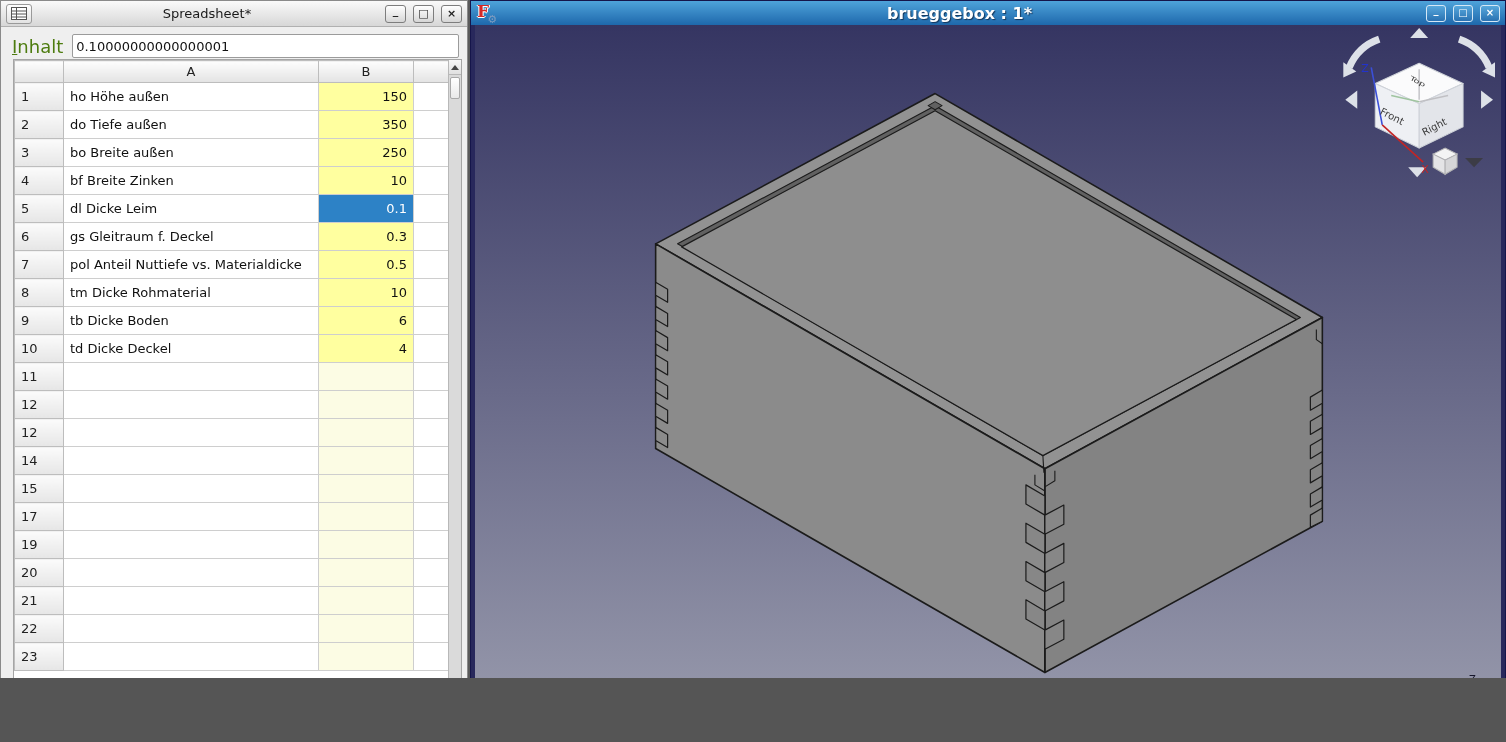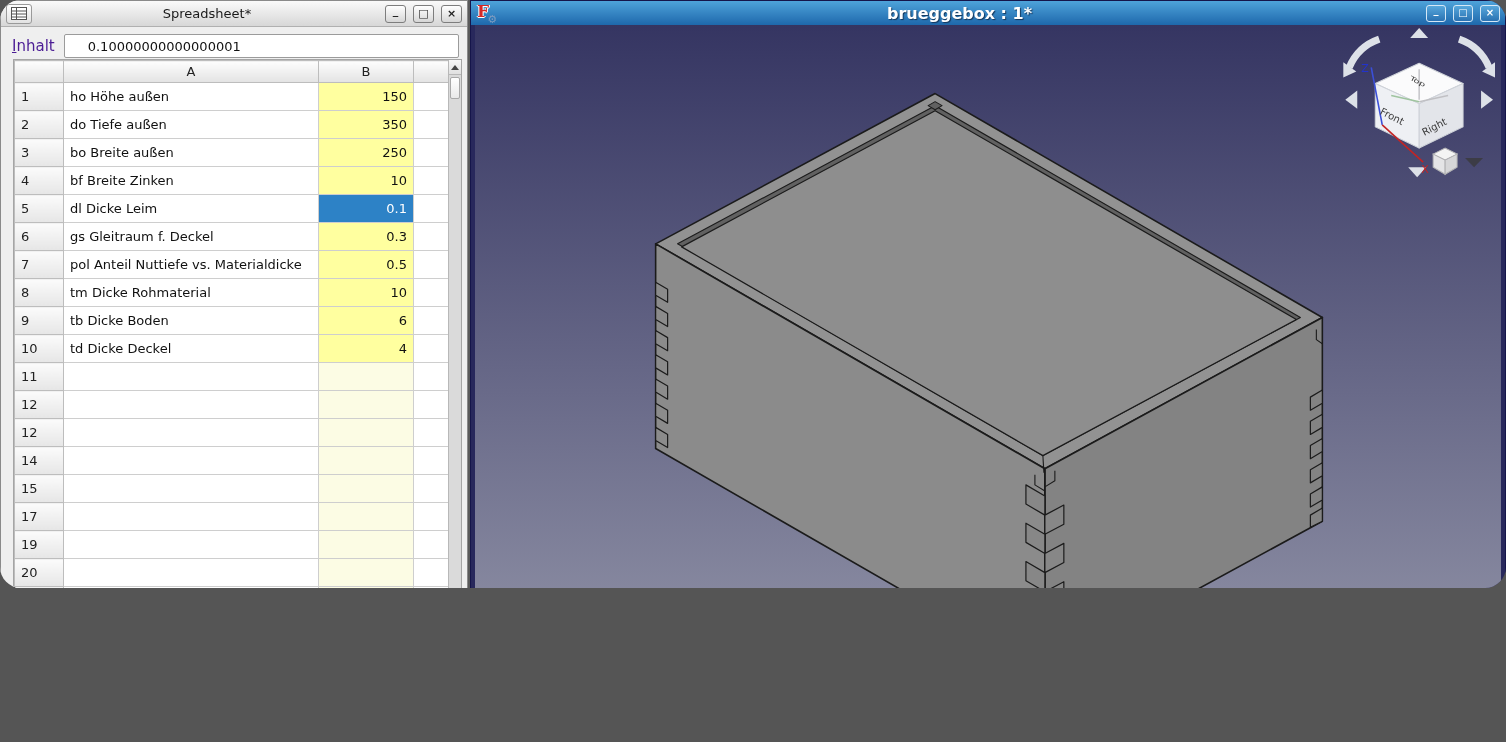--- a/index.html
+++ b/index.html
@@ -4,40 +4,40 @@
 <style>
   :root{
     --cell-filled:#ffff9f;
     --cell-selected:#2d82c6;
     --cell-emptyb:#fcfce4;
     --vp-top:#353562;
     --vp-bottom:#9a9cae;
   }
   *{margin:0;padding:0;box-sizing:border-box;}
   body{background:#555;font-family:"DejaVu Sans","Liberation Sans",sans-serif;}
-  .desktop{position:relative;width:1506px;height:588px;background:#5a5a5a;overflow:hidden;border-radius:21px;}
+  .desktop{position:relative;width:1506px;height:678px;background:#5a5a5a;overflow:hidden;}
 
   
   .ss-window{position:absolute;left:0;top:0;width:468px;height:742px;background:#efefef;
     border:1px solid #8a8a8a;}
   .ss-titlebar{height:26px;display:flex;align-items:center;gap:4px;padding:0 5px;
     background:linear-gradient(#fafafa,#d7d7d7);border-bottom:1px solid #b0b0b0;}
   .ss-sysicon{width:26px;height:20px;display:flex;align-items:center;justify-content:center;
     border:1px solid #9a9a9a;border-radius:3px;background:linear-gradient(#ffffff,#e2e2e2);}
   .ss-title{flex:1;text-align:center;font-size:13px;color:#1a1a1a;}
   .winbtn{width:21px;height:18px;margin-left:3px;border:1px solid #7d7d7d;border-radius:3px;
     background:linear-gradient(#ffffff,#d6d6d6);color:#222;font-size:11px;font-weight:bold;
     display:flex;align-items:center;justify-content:center;line-height:1;}
   .winbtn.min span{transform:translateY(-3px);}
 
   .content-row{display:flex;align-items:center;gap:9px;padding:7px 8px 5px 11px;}
-  .content-label{font-size:15px;color:#4c1d95;text-align:center;}
+  .content-label{font-size:18px;color:#4d7c0f;text-align:center;}
   .content-label u{text-decoration:underline;}
   .content-input{flex:1;height:24px;border:1px solid #9b9b9b;border-radius:2px;background:#fff;
-    font-family:"DejaVu Sans",sans-serif;font-size:13px;color:#111;padding:0 23px;}
+    font-family:"DejaVu Sans",sans-serif;font-size:13px;color:#111;padding:0 3px;}
 
   .table-frame{position:absolute;left:12px;top:58px;width:449px;height:673px;
     border:1px solid #a5a5a5;background:#fff;}
   .grid-area{position:absolute;left:0;top:0;right:13px;bottom:14px;overflow:hidden;}
   table{border-collapse:collapse;table-layout:fixed;width:434px;}
   th{height:22px;font-weight:normal;font-size:13px;color:#222;
     background:linear-gradient(#fdfdfd,#e3e3e3);border:1px solid #bdbdbd;}
   td{height:28px;font-size:13px;color:#111;border:1px solid #cecece;background:#fff;
     padding:0 6px;overflow:hidden;white-space:nowrap;}
   td.rowhead{background:linear-gradient(#fbfbfb,#e6e6e6);border:1px solid #bdbdbd;

